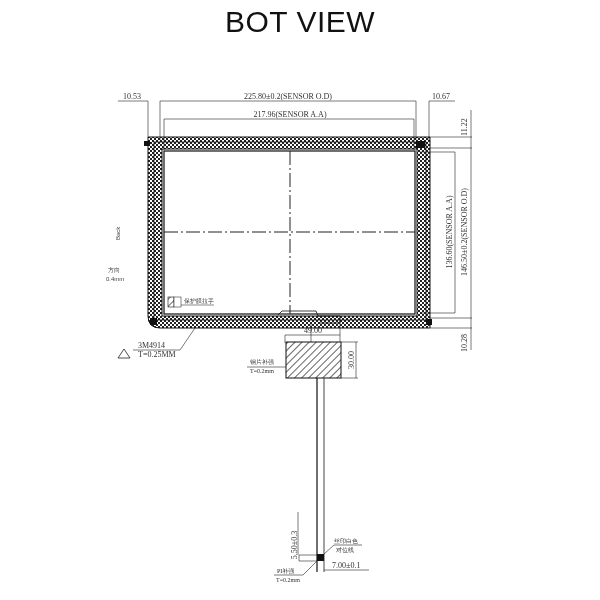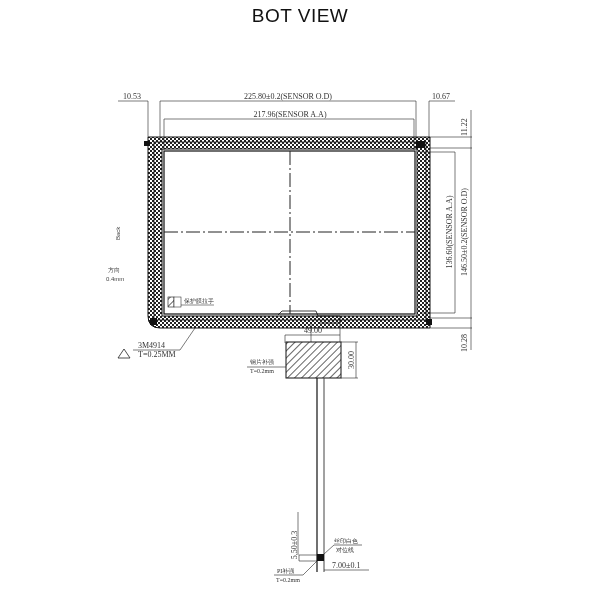--- a/index.html
+++ b/index.html
@@ -1,17 +1,17 @@
 <!DOCTYPE html>
 <html><head>
 <meta charset="utf-8">
 <style>
   html, body { margin:0; padding:0; background:#ffffff; }
   body { width:600px; height:600px; position:relative; overflow:hidden; font-family:"Liberation Sans", sans-serif; }
-  #title { position:absolute; left:0; top:5px; width:600px; text-align:center; font-size:19px; color:#111; font-family:"Liberation Sans", sans-serif; letter-spacing:0.5px; }
+  #title { position:absolute; left:0; top:5px; width:600px; text-align:center; font-size:30px; color:#111; font-family:"Liberation Sans", sans-serif; letter-spacing:0.5px; }
   svg { position:absolute; left:0; top:0; }
   .dim { font-family:"Liberation Serif", serif; font-size:8px; fill:#333; }
   .small { font-family:"Liberation Serif", serif; font-size:6px; fill:#333; }
   .side { font-family:"Liberation Sans", sans-serif; font-size:6px; fill:#444; }
 </style>
 </head>
 <body>
 
 <div id="title">BOT VIEW</div>
 

